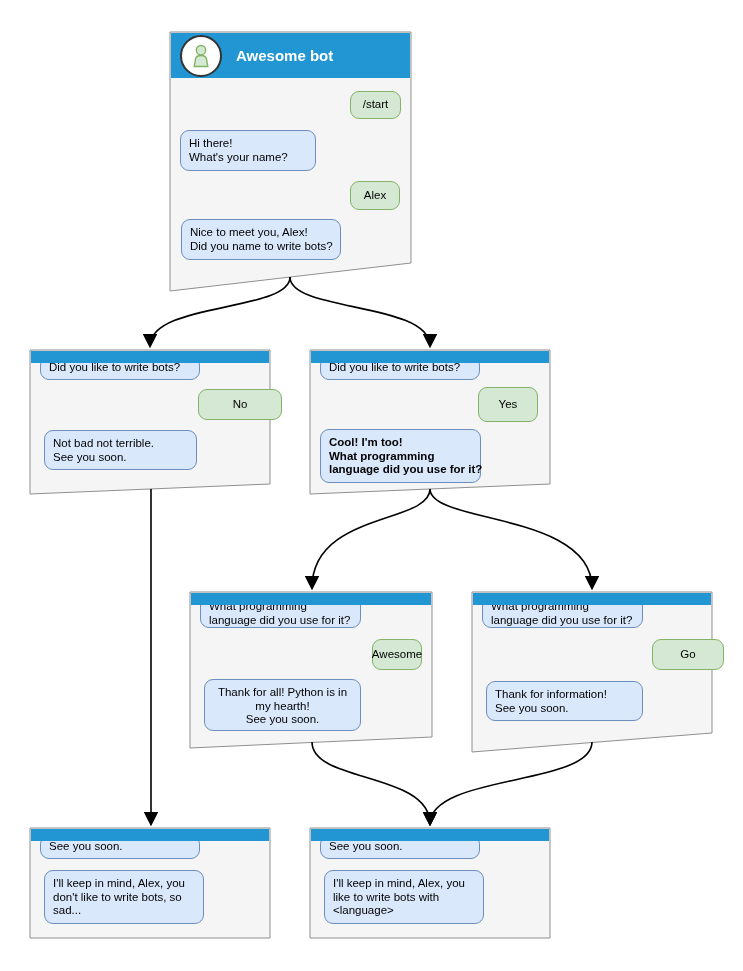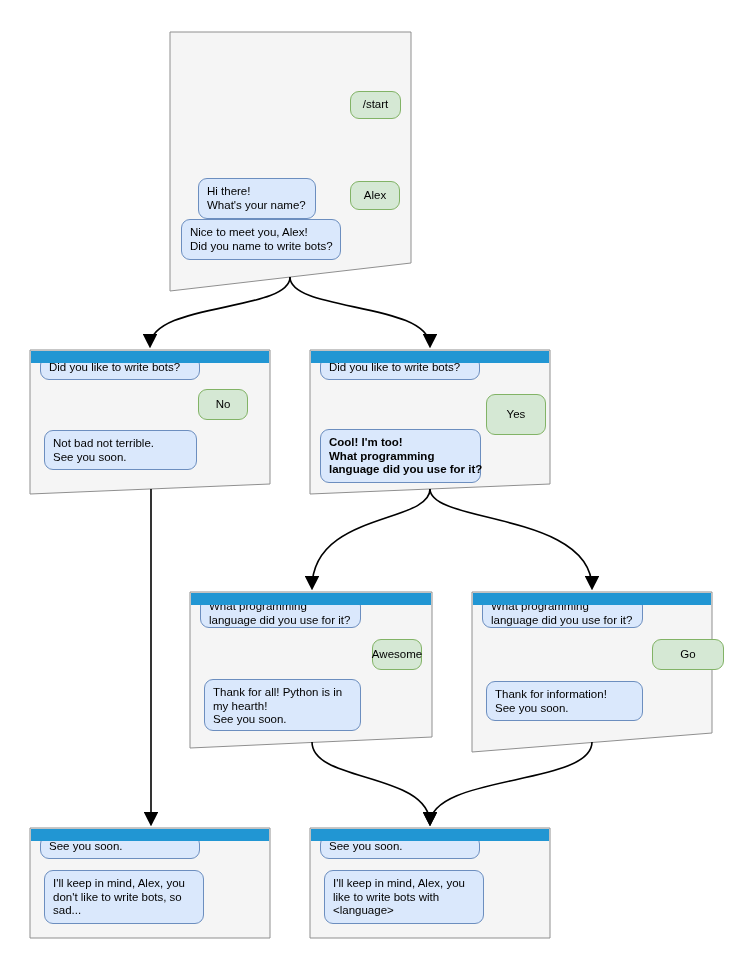--- a/index.html
+++ b/index.html
@@ -32,41 +32,41 @@
   .user{
     background:var(--user-bubble-fill,#d5e8d4);border:1px solid var(--user-bubble-border,#82b366);
     display:flex;align-items:center;justify-content:center;text-align:center;padding:0 6px;
   }
   .q{padding:4px 8px;}  
   .q2{padding:2px 8px;} 
 
   
   #w-root{left:170px;top:32px;width:241px;height:259px;}
   #w-root .m0{left:180px;top:59px;width:51px;height:28px;}
-  #w-root .m1{left:28px;top:98px;width:118px;height:41px;margin-top:48px;}
+  #w-root .m1{left:10px;top:98px;width:136px;height:41px;}
   #w-root .m2{left:180px;top:149px;width:50px;height:29px;}
   #w-root .m3{left:11px;top:187px;width:160px;height:41px;}
 
   
   #w-no{left:30px;top:350px;width:240px;height:144px;}
   #w-no .m0{left:10px;top:6px;width:160px;height:24px;}
-  #w-no .m1{left:168px;top:39px;width:50px;height:31px;}
+  #w-no .m1{left:168px;top:39px;width:84px;height:31px;}
   #w-no .m2{left:14px;top:80px;width:153px;height:40px;}
 
   
   #w-yes{left:310px;top:350px;width:240px;height:144px;}
   #w-yes .m0{left:10px;top:6px;width:160px;height:24px;}
-  #w-yes .m1{left:168px;top:44px;width:60px;height:41px;margin-left:8px;}
+  #w-yes .m1{left:168px;top:37px;width:60px;height:35px;}
   #w-yes .m2{left:10px;top:79px;width:161px;height:54px;font-weight:bold;}
 
   
   #w-python{left:190px;top:592px;width:242px;height:156px;}
   #w-python .m0{left:10px;top:5px;width:161px;height:31px;}
   #w-python .m1{left:182px;top:47px;width:50px;height:31px;}
-  #w-python .m2{left:14px;top:87px;width:157px;height:52px;}
+  #w-python .m2{left:14px;top:87px;width:157px;height:52px;text-align:center;}
 
   
   #w-go{left:472px;top:592px;width:240px;height:160px;}
   #w-go .m0{left:10px;top:5px;width:161px;height:31px;}
   #w-go .m1{left:180px;top:47px;width:72px;height:31px;}
   #w-go .m2{left:14px;top:89px;width:157px;height:40px;}
 
   
   #w-end-no{left:30px;top:828px;width:240px;height:110px;}
   #w-end-no .m0{left:10px;top:7px;width:160px;height:24px;}
@@ -106,20 +106,29 @@
     <path class="connector" d="M592,742 C592,786 430,774 430,824" marker-end="url(#arrowhead)"></path>
   </svg>
 
   <div class="window" id="w-root">
     <div class="bubble user m0">/start</div>
     <div class="bubble bot m1">Hi there!
 What's your name?</div>
     <div class="bubble user m2">Alex</div>
     <div class="bubble bot m3">Nice to meet you, Alex!
 Did you name to write bots?</div>
+    <div class="titlebar">
+      <div class="avatar">
+        <svg width="28" height="28" viewBox="0 0 24 24">
+          <circle cx="12" cy="7" r="4" fill="#d5e8d4" stroke="#82b366" stroke-width="1.2"></circle>
+          <path d="M6.2 21 L7.3 14.5 Q7.8 11.6 12 11.6 Q16.2 11.6 16.7 14.5 L17.8 21 Z" fill="#d5e8d4" stroke="#82b366" stroke-width="1.2"></path>
+        </svg>
+      </div>
+      <span class="title">Awesome bot</span>
+    </div>
   </div>
 
   <div class="window" id="w-no">
     <div class="bubble bot q m0">Did you like to write bots?</div>
     <div class="bubble user m1">No</div>
     <div class="bubble bot m2">Not bad not terrible.
 See you soon.</div>
     <div class="strip"></div>
   </div>
 

